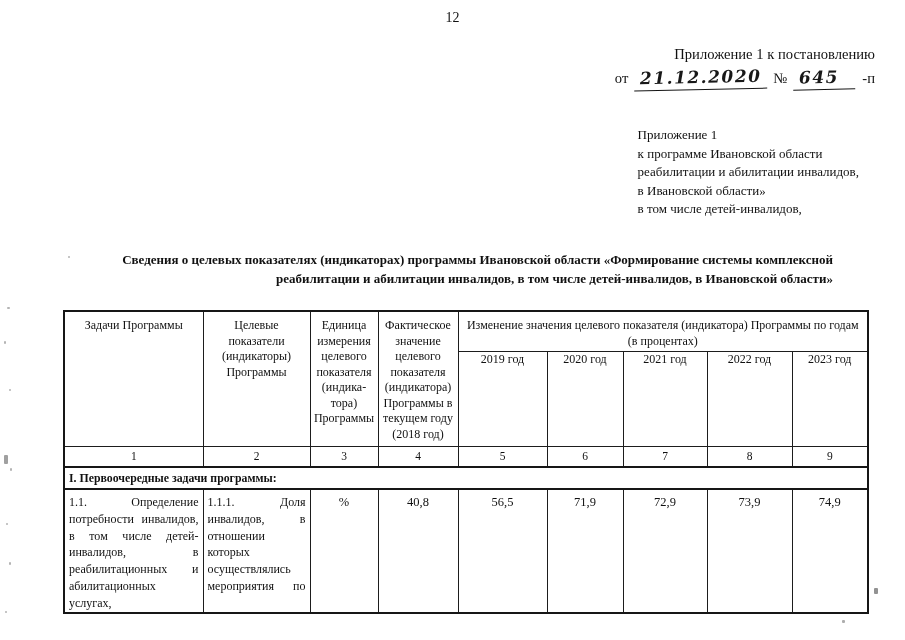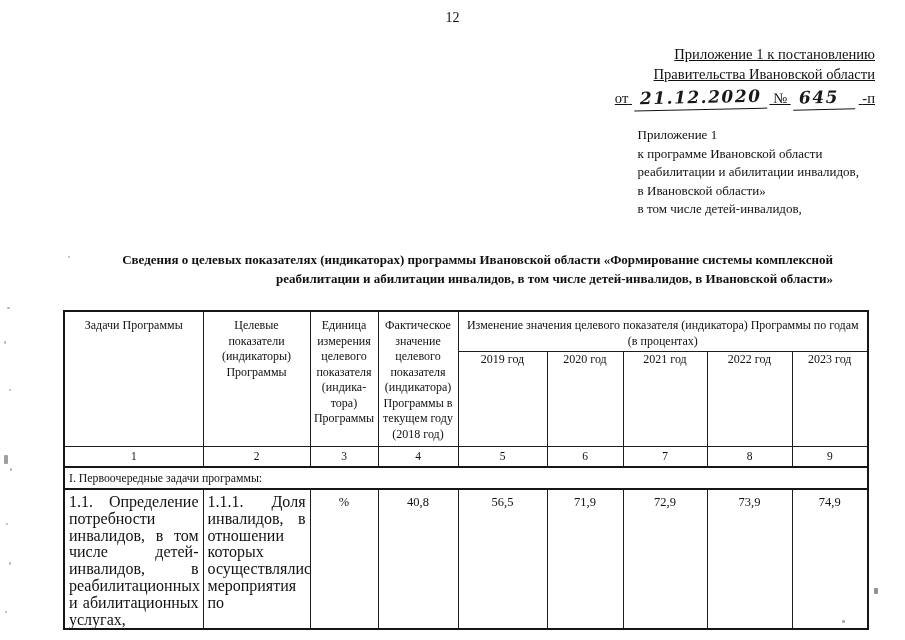--- a/index.html
+++ b/index.html
@@ -2,21 +2,21 @@
 <html><head>
 <meta charset="utf-8">
 <style>
   html,body{margin:0;padding:0;background:#e8e8e8;}
   .page{
     position:relative;width:905px;height:640px;background:#ffffff;
     font-family:"Liberation Serif","DejaVu Serif",serif;color:#111;
     overflow:hidden;margin:0 auto;
   }
   .page-number{position:absolute;top:10px;left:0;right:0;text-align:center;font-size:14px;}
-  .appendix-1{position:absolute;top:44px;right:30px;text-align:right;font-size:14.6px;line-height:20px;text-decoration:underline;}
+  .appendix-1{position:absolute;top:44px;right:30px;text-align:right;font-size:14.6px;line-height:20px;}
   .appendix-2{position:absolute;top:126px;right:46px;font-size:13px;line-height:18.5px;}
   .from-line{margin-top:3px;white-space:nowrap;}
   .hw{
     font-family:"DejaVu Serif",serif;font-style:italic;font-weight:700;
     font-size:17px;letter-spacing:1.5px;color:#181818;
   }
   .uline{display:inline-block;border-bottom:1.4px solid #151515;transform:rotate(-1.2deg);}
   .uline-date{padding:0 6px 1px 6px;margin:0 2px;}
   .uline-num{padding:0 16px 1px 6px;margin:0 4px 0 2px;}
   .doc-title{
@@ -34,25 +34,25 @@
     padding:6px 3px 0 3px;
   }
   tr.hdr-top{height:40px;}
   th.merged-hdr{vertical-align:top;text-align:center;font-size:12px;line-height:16px;padding:5px 6px 0 6px;}
   tr.years-row{height:95px;}
   th.year-cell{vertical-align:top;text-align:center;font-size:12px;padding-top:0;}
   tr.num-row{height:21px;}
   td.num-cell{text-align:center;font-size:11.5px;padding:1px 0;}
   tr.num-row td{border-bottom:2px solid #161616;}
   tr.section-row{height:22px;}
-  td.section-cell{font-weight:normal;font-size:11.8px;padding:2px 4px;border-bottom:2px solid #161616;}
+  td.section-cell{font-weight:bold;font-size:11.8px;padding:2px 4px;border-bottom:2px solid #161616;}
   tr.data-row{height:106px;}
   td.just-cell{
     vertical-align:top;text-align:justify;text-align-last:justify;
-    font-size:16px;line-height:16.8px;padding:4px 4px 0 4px;
+    font-size:12px;line-height:16.8px;padding:4px 4px 0 4px;
   }
   td.val-cell{vertical-align:top;text-align:center;font-size:12.5px;padding-top:5px;}
   .speck{position:absolute;background:#777;opacity:.55;border-radius:1px;}
   .s1{left:7px;top:307px;width:3px;height:2px;}
   .s2{left:4px;top:341px;width:2px;height:3px;}
   .s3{left:9px;top:389px;width:2px;height:2px;}
   .s4{left:4px;top:455px;width:4px;height:9px;opacity:.7;}
   .s5{left:10px;top:468px;width:2px;height:3px;}
   .s6{left:6px;top:523px;width:2px;height:2px;}
   .s7{left:9px;top:562px;width:2px;height:3px;}
@@ -63,21 +63,20 @@
 </style>
 </head>
 <body>
 
 <div class="page">
 
   <div class="page-number">12</div>
 
   <div class="appendix-1">
     <div>Приложение 1 к постановлению</div>
-    <div>Правительства Ивановской области</div>
     <div class="from-line">
       <span>от</span>
       <span class="uline uline-date"><span class="hw">21.12.2020</span></span>
       <span>№</span>
       <span class="uline uline-num"><span class="hw">645</span></span>
       <span>-п</span>
     </div>
   </div>
 
   <div class="appendix-2">

